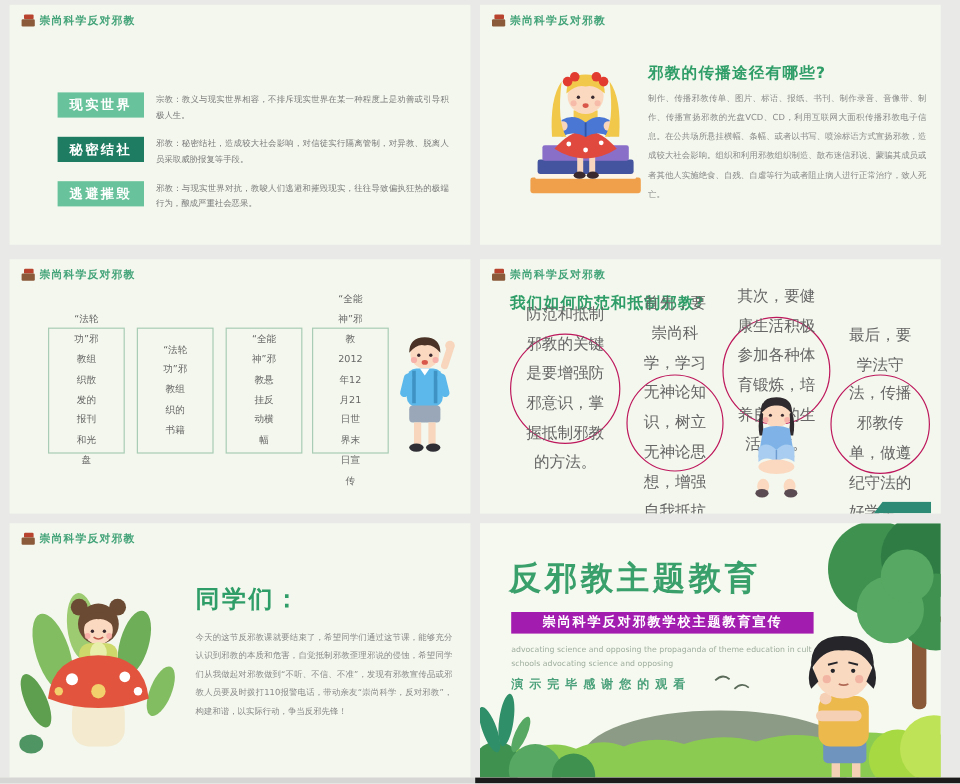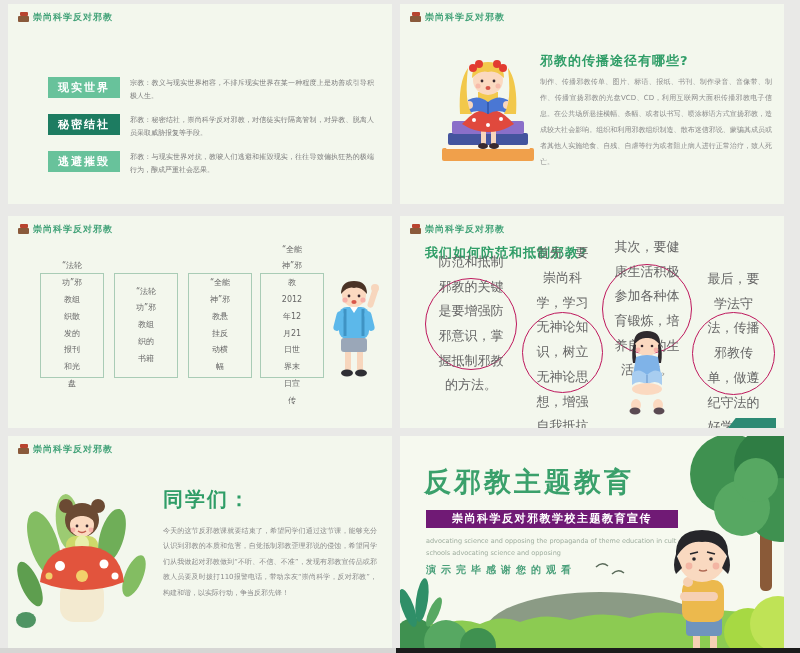--- a/index.html
+++ b/index.html
@@ -43,21 +43,21 @@
           clip-path:polygon(0 100%,16% 0,100% 0,100% 100%);}
 
   
   .s5title{position:absolute;left:155px;top:50px;font-size:20px;font-weight:bold;color:#2f9d67;letter-spacing:2px;}
   .s5body{position:absolute;left:155px;top:88px;width:214px;font-size:7px;color:#8a8a8a;line-height:2.2;text-align:justify;}
   .s5art{position:absolute;left:8px;top:48px;}
 
   
   .s6scene{position:absolute;left:0;top:0;}
   .s6title{position:absolute;left:24px;top:28px;font-size:27px;font-weight:bold;color:#3aa06b;letter-spacing:3px;z-index:4;}
-  .s6banner{position:absolute;left:26px;top:74px;width:252px;height:18px;background:#701a75;color:#fff;
+  .s6banner{position:absolute;left:26px;top:74px;width:252px;height:18px;background:#a21caf;color:#fff;
             font-size:11px;font-weight:bold;letter-spacing:1.5px;line-height:18px;text-align:center;z-index:4;}
   .s6english{position:absolute;left:26px;top:100px;width:262px;font-size:6.5px;color:#9fae9f;line-height:1.8;z-index:4;}
   .s6closing{position:absolute;left:26px;top:127px;font-size:10px;color:#4aa07a;font-weight:bold;letter-spacing:5px;z-index:4;}
 
   
   .stripL{position:absolute;left:0;top:648px;width:396px;height:5px;background:#d6d6d4;}
   .stripR{position:absolute;left:396px;top:648px;width:404px;height:5px;background:#1b1b1b;}
 </style>
 </head>
 <body>
@@ -71,21 +71,21 @@
           <i class="base"></i>
         </span>
       <span class="brand">崇尚科学反对邪教</span>
     </header>
     <div class="s1row" style="top:73px">
       <div class="s1label lite">现实世界</div>
       <div class="s1desc">宗教：教义与现实世界相容，不排斥现实世界在某一种程度上是劝善或引导积极人生。</div>
     </div>
     <div class="s1row" style="top:110px">
       <div class="s1label dark">秘密结社</div>
-      <div class="s1desc">邪教：秘密结社，崇尚科学反对邪教，对信徒实行隔离管制，对异教、脱离人员采取威胁报复等手段。</div>
+      <div class="s1desc">邪教：秘密结社，造成较大社会影响，对信徒实行隔离管制，对异教、脱离人员采取威胁报复等手段。</div>
     </div>
     <div class="s1row" style="top:147px">
       <div class="s1label lite">逃避摧毁</div>
       <div class="s1desc">邪教：与现实世界对抗，教唆人们逃避和摧毁现实，往往导致偏执狂热的极端行为，酿成严重社会恶果。</div>
     </div>
   </section>
 
   <section class="slide" style="left:400px;top:4px;width:384px;height:200px">
     <header class="hdr">
       <span class="logo">

